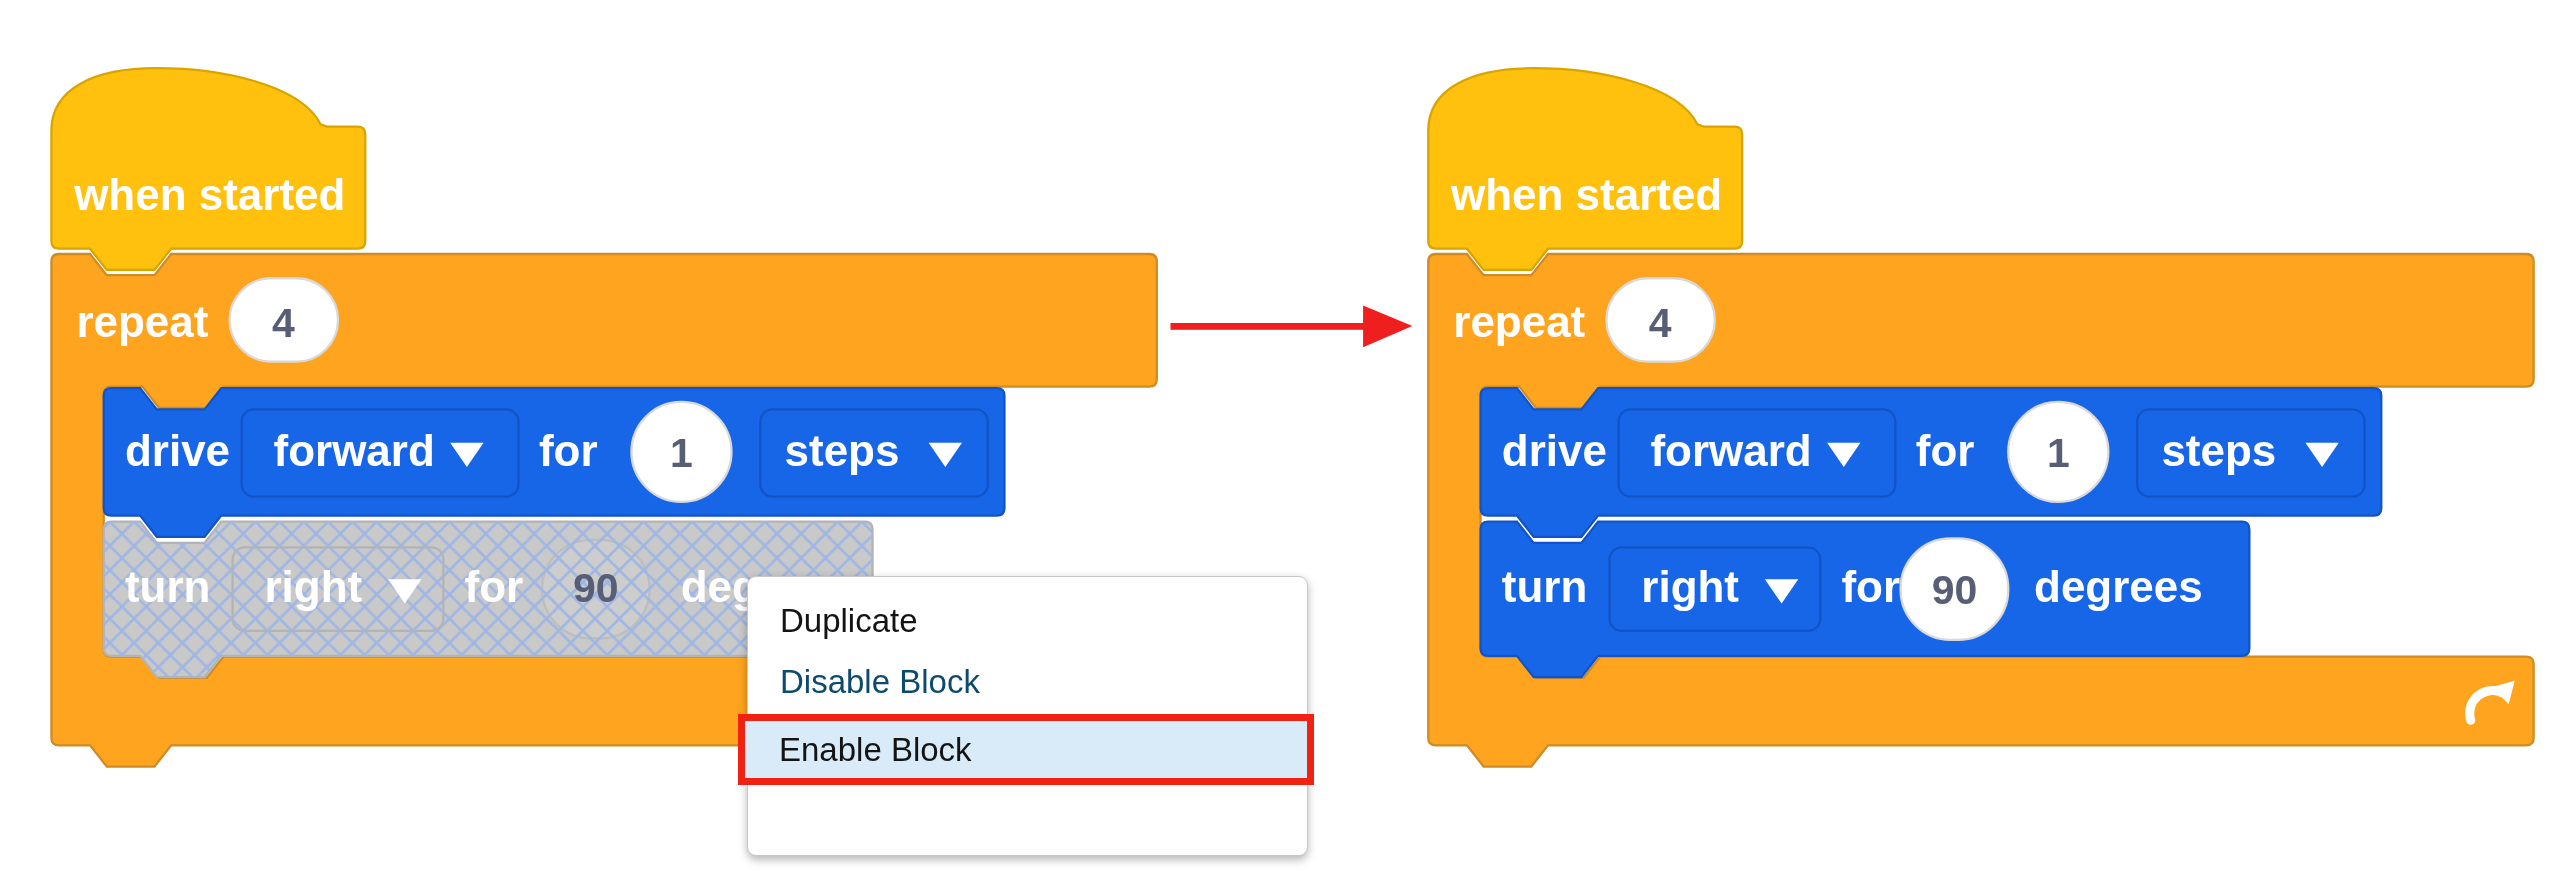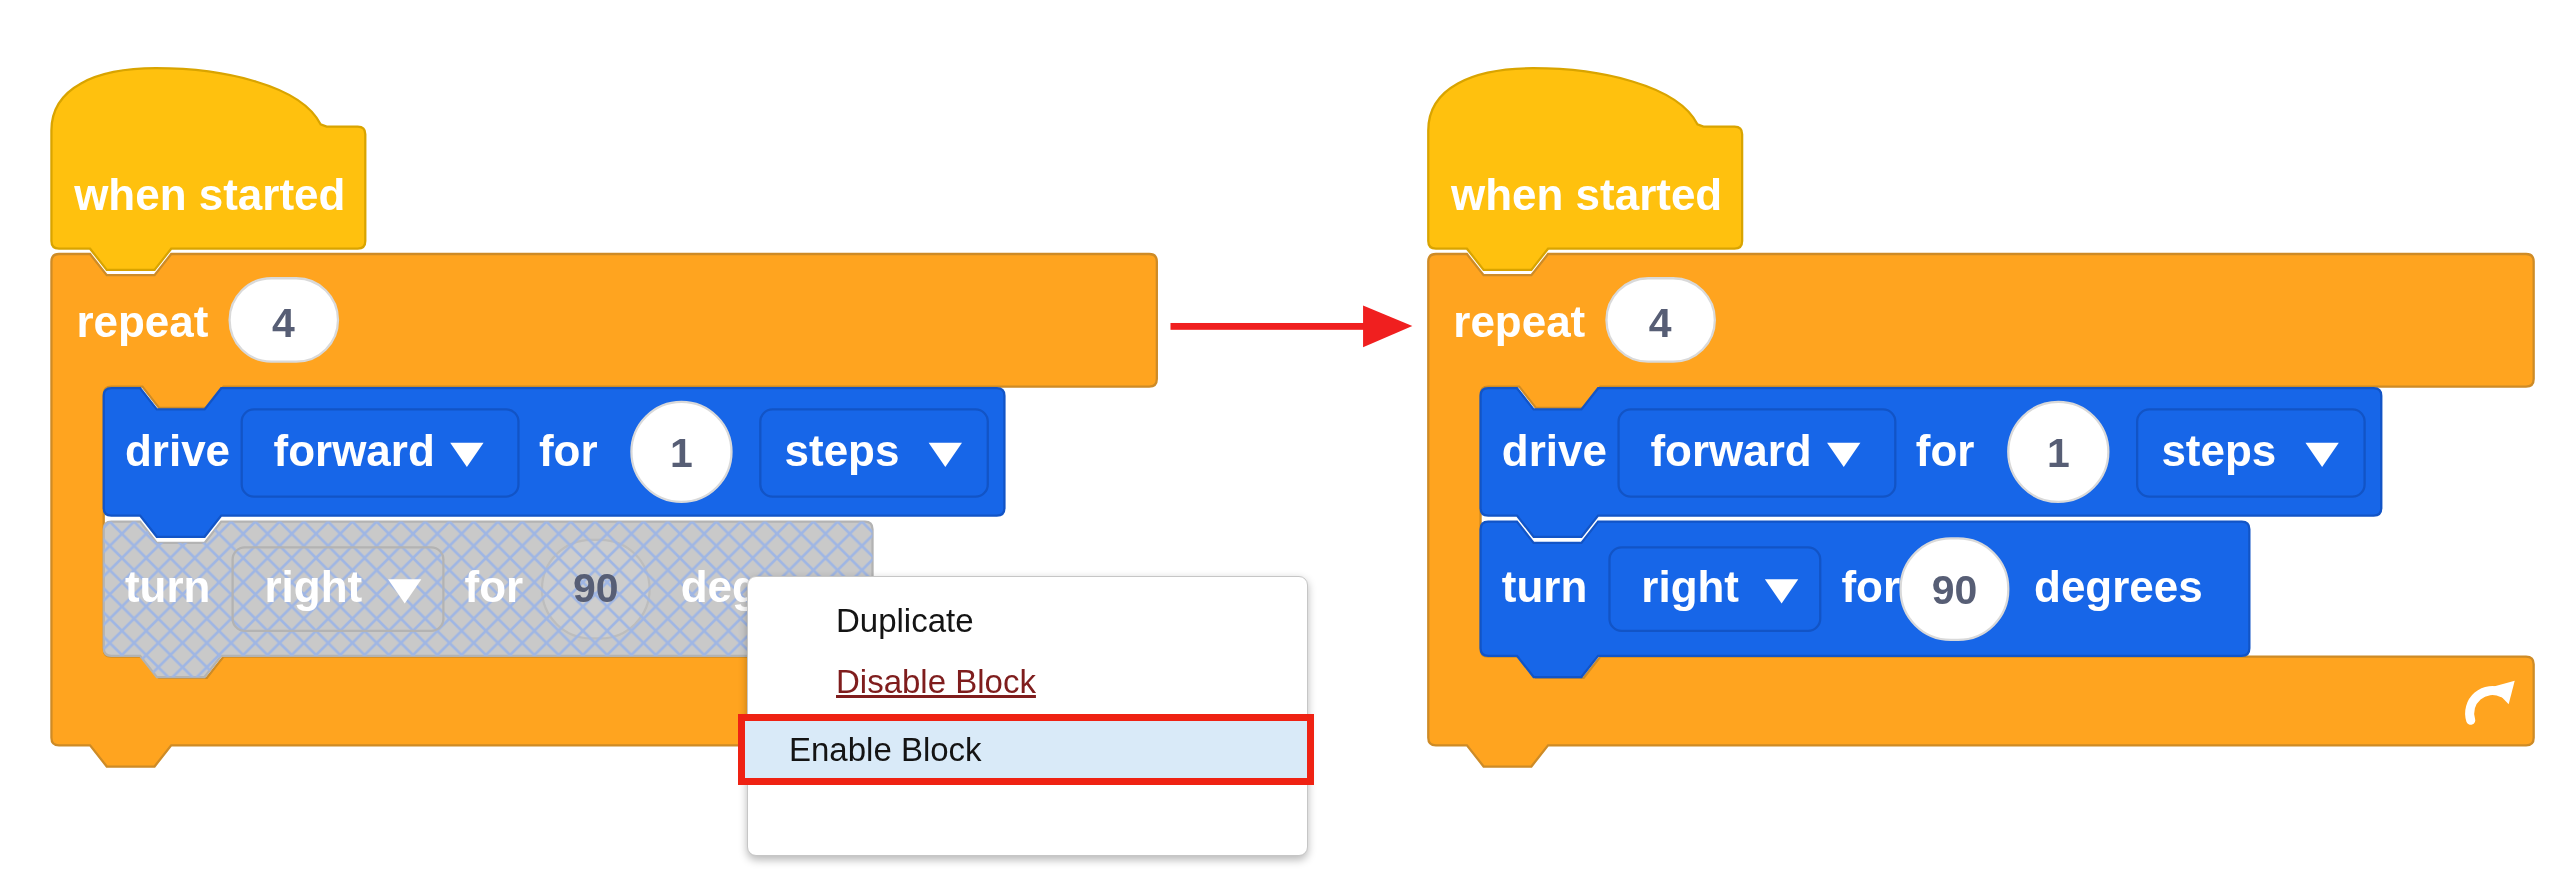--- a/index.html
+++ b/index.html
@@ -5,25 +5,25 @@
   html,body{margin:0;padding:0;background:#ffffff;}
   .canvas{position:relative;width:2576px;height:881px;background:#ffffff;overflow:hidden;
           font-family:"Liberation Sans",sans-serif;}
   svg text{font-family:"Liberation Sans",sans-serif;font-weight:bold;}
   .blk-label{fill:#ffffff;font-size:58px;}
   .blk-value{fill:#575E75;font-size:54px;}
   .menu{position:absolute;left:747px;top:576px;width:559px;height:278px;background:#ffffff;
         border:1.5px solid #C6C6C6;border-radius:9px;box-shadow:0 3.8px 9px rgba(0,0,0,0.28);
         z-index:10;}
   .menu-item{position:absolute;left:0;width:100%;height:58px;display:flex;align-items:center;
-             padding-left:88px;box-sizing:border-box;font-size:33px;color:#141414;}
-  .menu-item.disabled{color:#7f1d1d;text-decoration:underline;}
+             padding-left:32px;box-sizing:border-box;font-size:33px;color:#141414;}
+  .menu-item.disabled{color:#0c4a6e;}
   .menu-item-enable{position:absolute;left:-10px;top:137px;width:576px;height:71px;
                     box-sizing:border-box;border:7.6px solid #EF2213;background:#D9EAF8;
-                    display:flex;align-items:center;padding-left:44px;font-size:33px;color:#141414;}
+                    display:flex;align-items:center;padding-left:34px;font-size:33px;color:#141414;}
 </style>
 </head>
 <body>
 
 <div class="canvas">
 
 <svg width="2576" height="881" viewBox="0 0 3396 1162">
   <defs>
     <pattern id="hatch" patternUnits="userSpaceOnUse" width="32" height="32">
       <path d="M0,0 L32,32 M32,0 L0,32" stroke="#9FB6E4" stroke-width="3.4" fill="none"></path>

